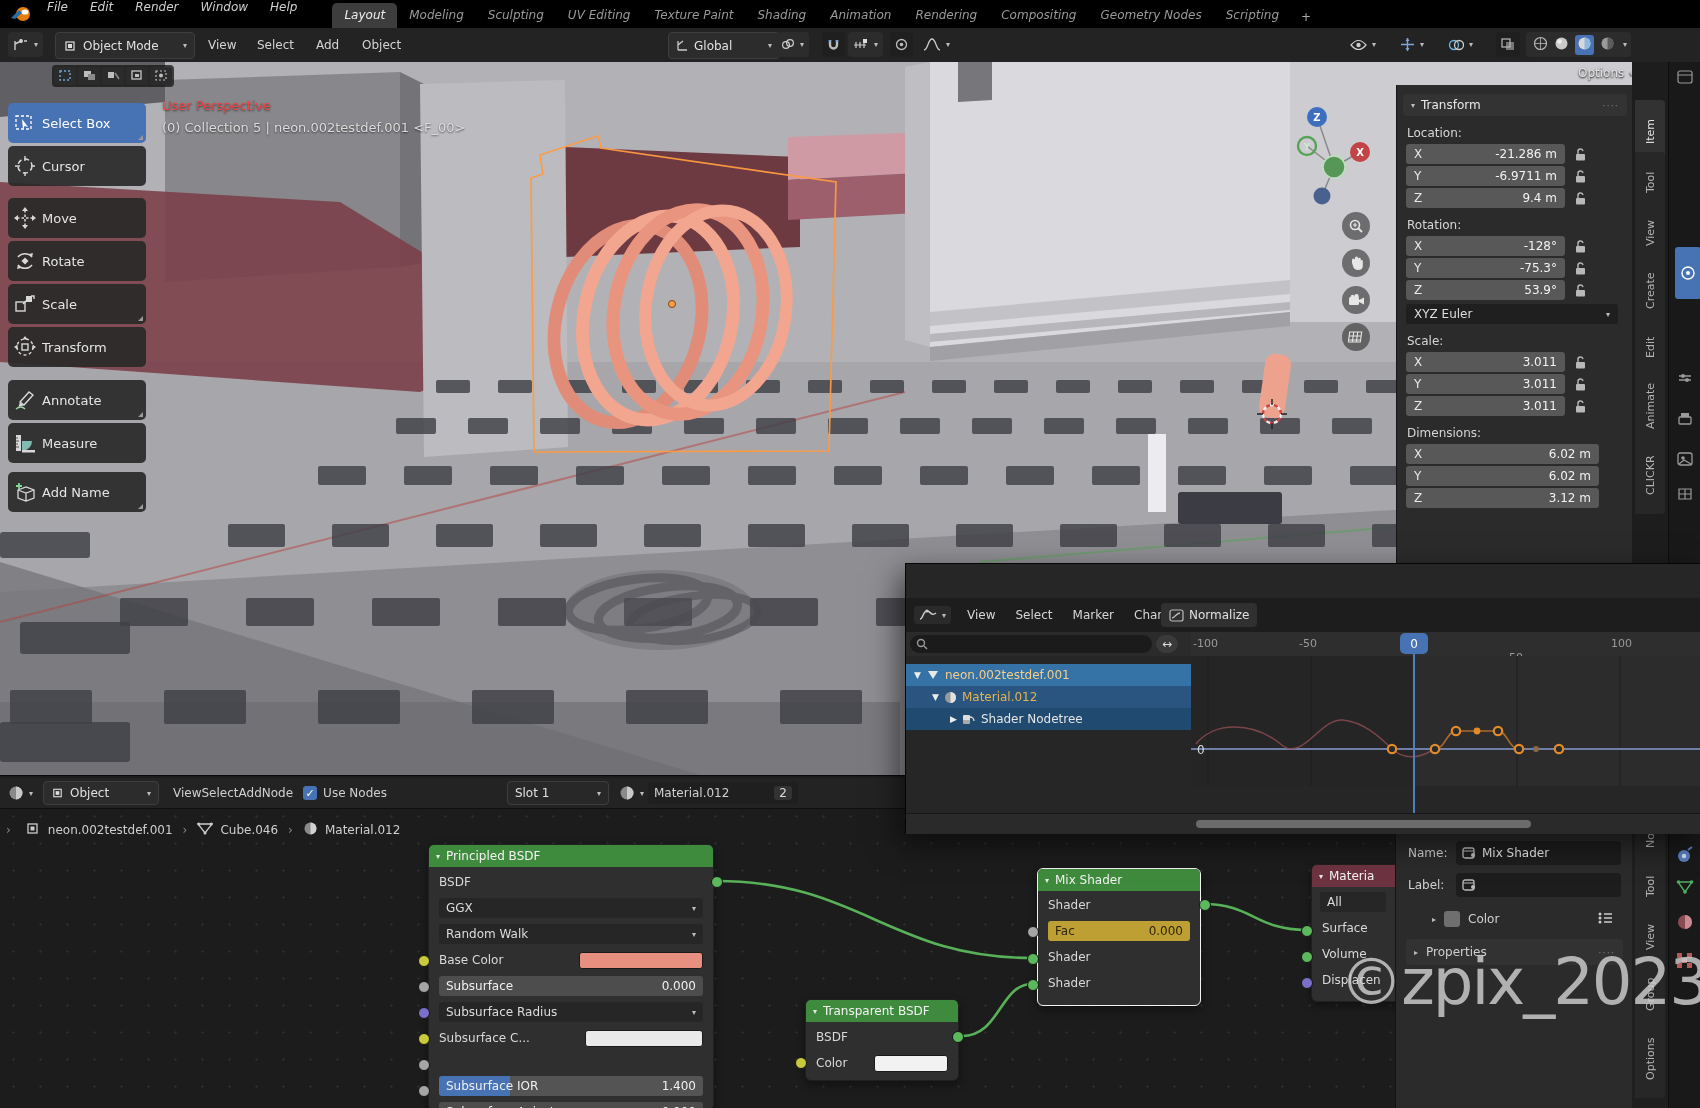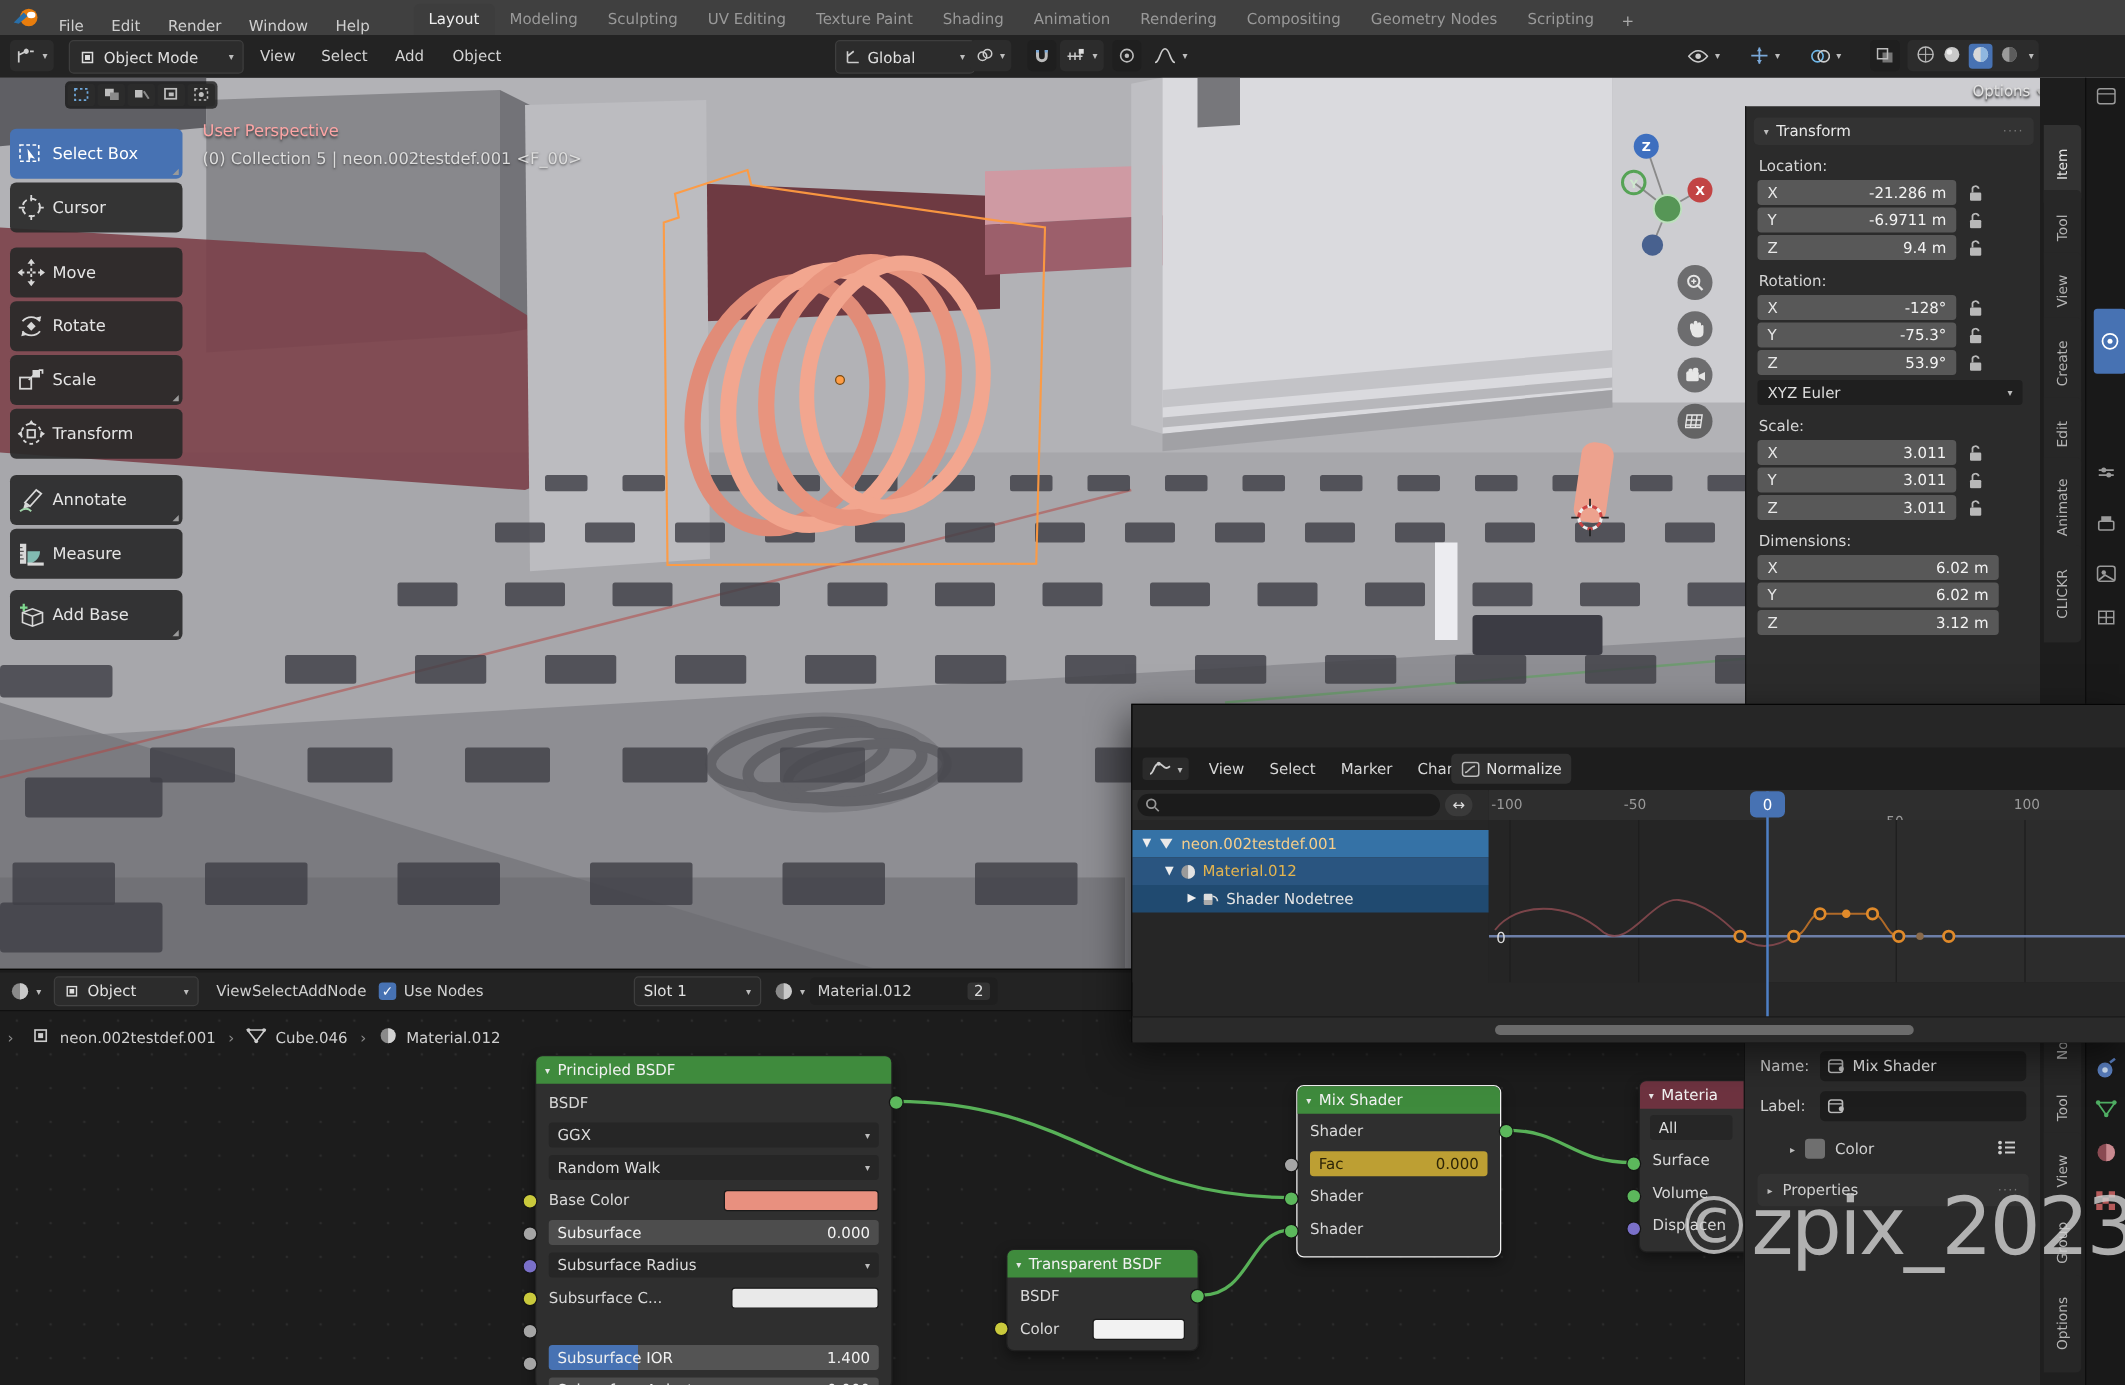--- a/index.html
+++ b/index.html
@@ -2,35 +2,35 @@
 <html><head>
 <meta charset="utf-8">
 <style>
   html,body{margin:0;padding:0;background:#000;}
   .screen{position:relative;width:1700px;height:1108px;overflow:hidden;background:#1b1b1b;
     font-family:"DejaVu Sans","Liberation Sans",sans-serif;font-size:12px;color:#d0d0d0;
     -webkit-font-smoothing:antialiased;}
   .abs{position:absolute;}
   .chev{font-size:8px;color:#bdbdbd;margin-left:5px;}
   
-  .topbar{position:absolute;left:0;top:0;width:1700px;height:28px;background:#404040;display:flex;align-items:flex-end;}
+  .topbar{position:absolute;left:0;top:0;width:1700px;height:28px;background:#000000;display:flex;align-items:flex-start;font-style:italic;}
   .topbar .menu{padding:0 11px;color:#cfcfcf;cursor:default;}
   .ws-tabs{display:flex;align-items:flex-end;height:28px;margin-left:24px;}
   .ws-tab{padding:5px 12px 6px;color:#999;border-radius:5px 5px 0 0;}
   .ws-tab.active{background:#3d3d3d;color:#eee;}
   .ws-add{padding:4px 10px;color:#aaa;}
   
   .hdr2{position:absolute;left:0;top:28px;width:1700px;height:34px;background:#232323;border-bottom:1px solid #0e0e0e;}
   .hbtn{position:absolute;top:4px;height:25px;display:flex;align-items:center;background:#2c2c2c;border:1px solid #3e3e3e;border-radius:4px;padding:0 7px;color:#e0e0e0;}
   .hmenu{position:absolute;top:4px;height:25px;display:flex;align-items:center;color:#d4d4d4;padding:0 4px;}
   .icbox{position:absolute;top:4px;height:25px;display:flex;align-items:center;background:#2c2c2c;border-radius:4px;padding:0 5px;}
   .icbox.dark{background:#1f1f1f;}
   
   .viewport{position:absolute;left:0;top:62px;width:1700px;height:713px;overflow:hidden;}
-  .ovl1{position:absolute;left:162px;top:36px;font-size:13px;color:#fca5a5;text-shadow:0 1px 2px rgba(0,0,0,.6);}
+  .ovl1{position:absolute;left:162px;top:36px;font-size:13px;color:#ef4444;text-shadow:0 1px 2px rgba(0,0,0,.6);}
   .ovl2{position:absolute;left:162px;top:58px;font-size:13px;color:#dcdcdc;text-shadow:0 1px 2px rgba(0,0,0,.6);}
   .selmode{position:absolute;left:52px;top:3px;display:flex;gap:2px;background:rgba(20,20,20,.75);border-radius:4px;padding:2px;}
   .selmode .sm{width:22px;height:18px;background:#2b2b2b;border-radius:3px;display:flex;align-items:center;justify-content:center;}
   .options-btn{position:absolute;left:1578px;top:4px;color:#e2e2e2;display:flex;align-items:center;text-shadow:0 1px 2px #000;}
   
   .tool{position:absolute;left:8px;width:138px;height:40px;background:rgba(41,41,41,.92);display:flex;align-items:center;color:#e5e5e5;font-size:13px;border-radius:5px;}
   .tool.active{background:#4772b3;color:#fff;}
   .tool .ticon{width:34px;display:flex;justify-content:center;}
   .tool .subtri{position:absolute;right:3px;bottom:3px;width:0;height:0;border-left:5px solid transparent;border-bottom:5px solid #9a9a9a;}
   
@@ -513,21 +513,21 @@
         </span>
       <span>Measure</span>
     </div>
     <div class="tool" style="top:410px">
       <span class="ticon">
           <svg width="22" height="22">
             <path d="M4,9 L12,6 L20,9 L20,17 L12,20 L4,17 Z M4,9 L12,12 L20,9 M12,12 V20" fill="none" stroke="#d8d8d8" stroke-width="1.3"></path>
             <path d="M5,2 v6 M2,5 h6" stroke="#7fd88f" stroke-width="1.8"></path>
           </svg>
         </span>
-      <span>Add Base</span>
+      <span>Add Name</span>
         <span class="subtri"></span>
     </div>
 
     <svg class="abs" style="left:1280px;top:40px" width="110" height="110">
       <g stroke="#8a8a8a" stroke-width="1.5">
         <line x1="54" y1="65" x2="37" y2="15"></line>
           <line x1="54" y1="65" x2="27" y2="44"></line>
           <line x1="54" y1="65" x2="80" y2="50"></line>
           <line x1="54" y1="65" x2="42" y2="94"></line>
       </g>

